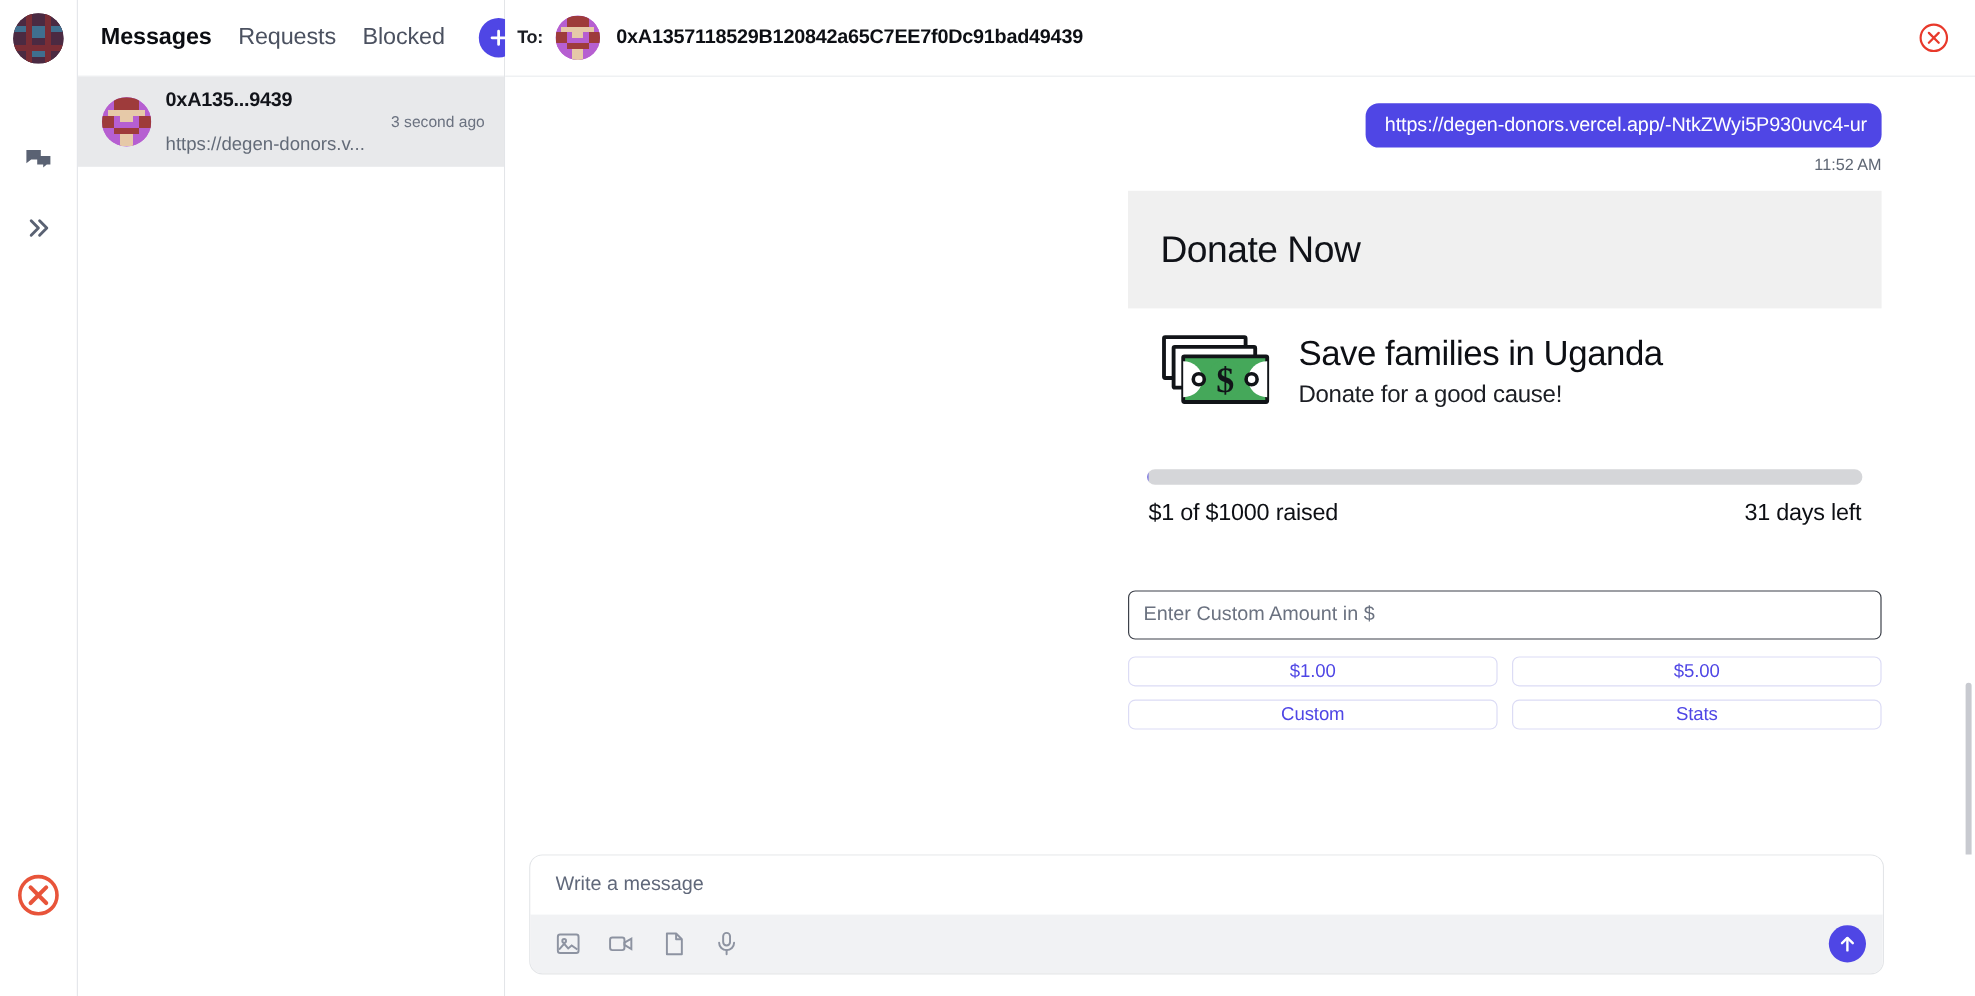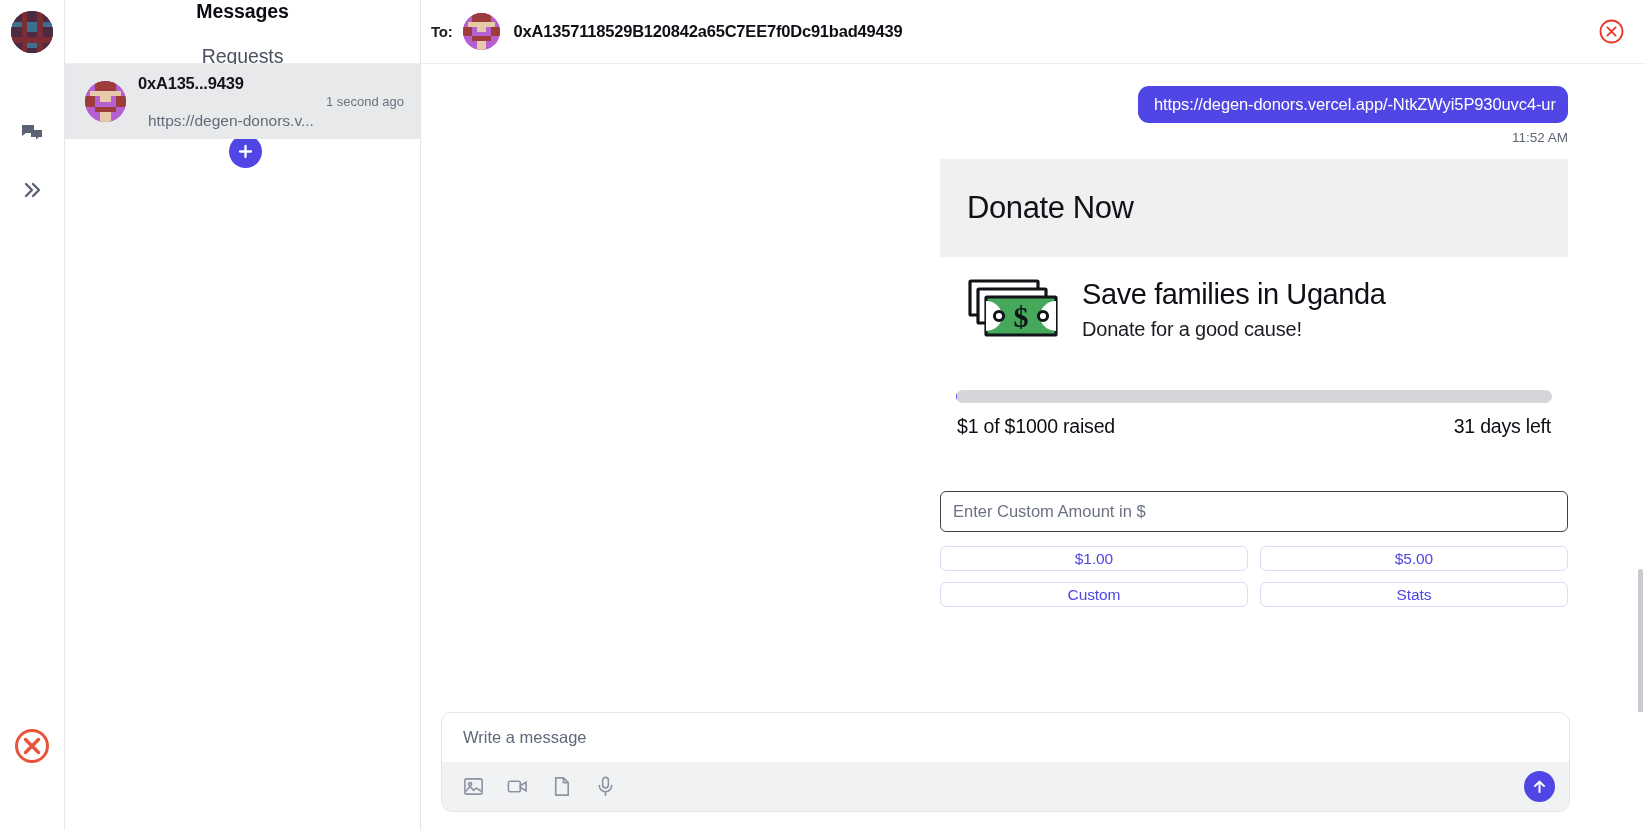--- a/index.html
+++ b/index.html
@@ -46,21 +46,20 @@
     border-right: 1px solid #e3e5e8;
     display: flex; flex-direction: column;
   }
   .conv-tabs {
     height: 64px;
     display: flex; align-items: center;
     padding: 0 19px;
     gap: 22px;
     border-bottom: 1px solid #eceef0;
     background:#fff;
-    flex-direction:column;
   }
   .tab {
     font-size: 19.5px;
     color: #4b5160;
     letter-spacing: -0.1px;
     cursor: pointer;
   }
   .tab.active { color: #0b0d12; font-weight: bold; }
   .add-btn {
     width: 33px; height: 33px; border-radius: 50%;
@@ -85,21 +84,21 @@
     background: #b65fd1;
   }
   .conv-text { flex: 1 1 auto; min-width: 0; }
   .conv-name {
     font-size: 16.5px; font-weight: bold; color: #12141a;
     letter-spacing: -0.2px;
     white-space: nowrap;
   }
   .conv-preview {
     font-size: 15.5px; color: #636b78; margin-top: 19px;
-    white-space: nowrap; overflow: hidden; text-overflow: ellipsis; text-align: right;
+    white-space: nowrap; overflow: hidden; text-overflow: ellipsis;
   }
   .conv-time {
     font-size: 13px; color: #6b7280; white-space: nowrap;
     flex: 0 0 auto; align-self: center;
   }
 
   
   .main {
     flex: 1 1 auto; height: 830px;
     display: flex; flex-direction: column;
@@ -345,21 +344,21 @@
           <rect x="6" y="3" width="2" height="2" fill="#9e3b3b"></rect>
           <rect x="3" y="3" width="2" height="1" fill="#e6c9a8"></rect>
           <rect x="2" y="5" width="4" height="1" fill="#9e3b3b"></rect>
           <rect x="3" y="6" width="2" height="2" fill="#e6c9a8"></rect>
         </svg>
       </div>
       <div class="conv-text">
         <div class="conv-name">0xA135...9439</div>
         <div class="conv-preview">https://degen-donors.v...</div>
       </div>
-      <div class="conv-time">1 second ago</div>
+      <div class="conv-time">3 second ago</div>
     </div>
   </div>
 
   <div class="main">
 
     <div class="main-header">
       <div class="to-label">To:</div>
       <div class="hdr-avatar">
         <svg class="blockie" viewBox="0 0 8 8" shape-rendering="crispEdges">
           <rect width="8" height="8" fill="#b65fd1"></rect>

